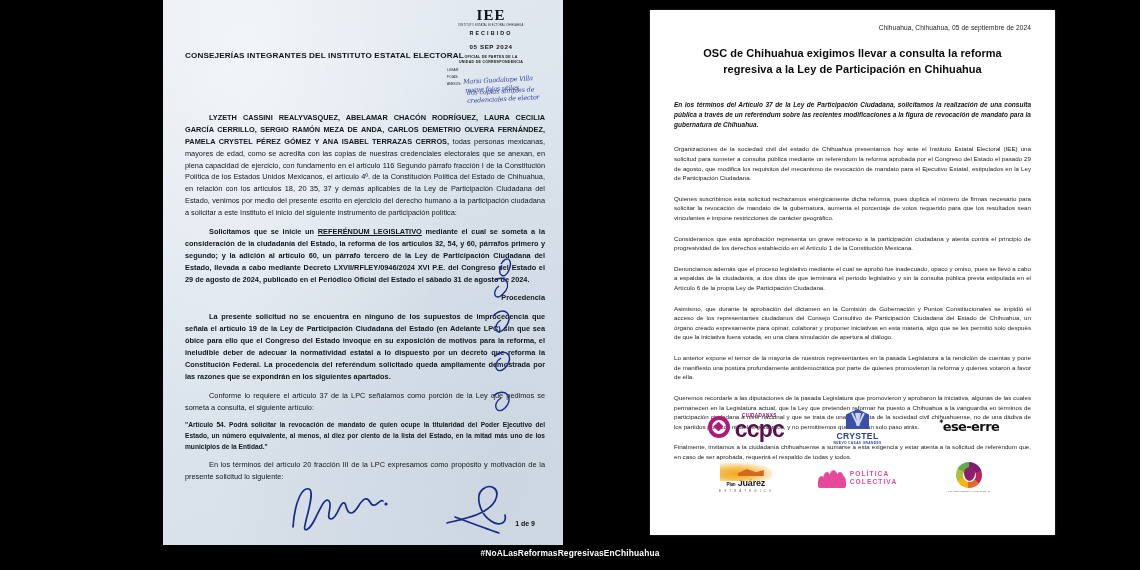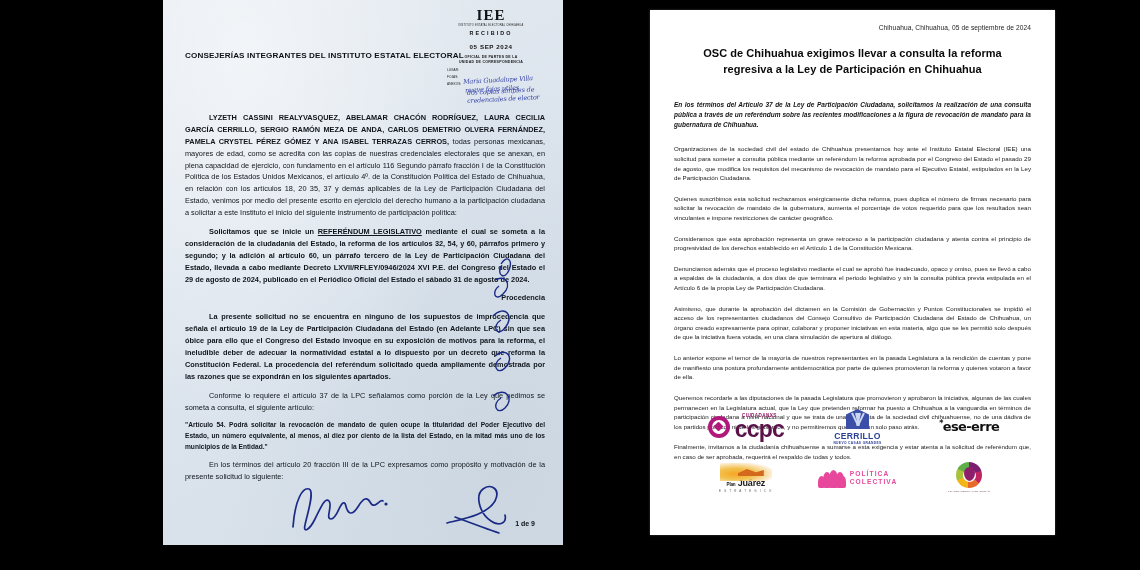--- a/index.html
+++ b/index.html
@@ -434,21 +434,21 @@
 
       <div class="logo-cell">
         <div class="coparmex">
           <div class="cop-mark">
             <span style="transform:rotate(-26deg);left:5px"></span>
             <span style="transform:rotate(-13deg);left:9px"></span>
             <span style="transform:rotate(0deg);left:11px"></span>
             <span style="transform:rotate(13deg);left:13px"></span>
             <span style="transform:rotate(26deg);left:17px"></span>
           </div>
-          <div class="cop-name">CERRILLO</div>
+          <div class="cop-name">CRYSTEL</div>
           <div class="cop-sub">NUEVO CASAS GRANDES</div>
         </div>
       </div>
 
       <div class="logo-cell">
         <div class="eseerre"><sup>*</sup><span>ese-erre</span></div>
       </div>
 
       <div class="logo-cell">
         <div class="juarez">
@@ -477,14 +477,15 @@
       <div class="logo-cell">
         <div class="tpc">
           <div class="tpc-mark"></div>
           <div class="tpc-sub">TRANSPARENCIA POR CIUDAD</div>
         </div>
       </div>
 
     </div>
   </div>
 
+  <div class="hashtag">#NoALasReformasRegresivasEnChihuahua</div>
 
 </div>
 
 </body></html>

